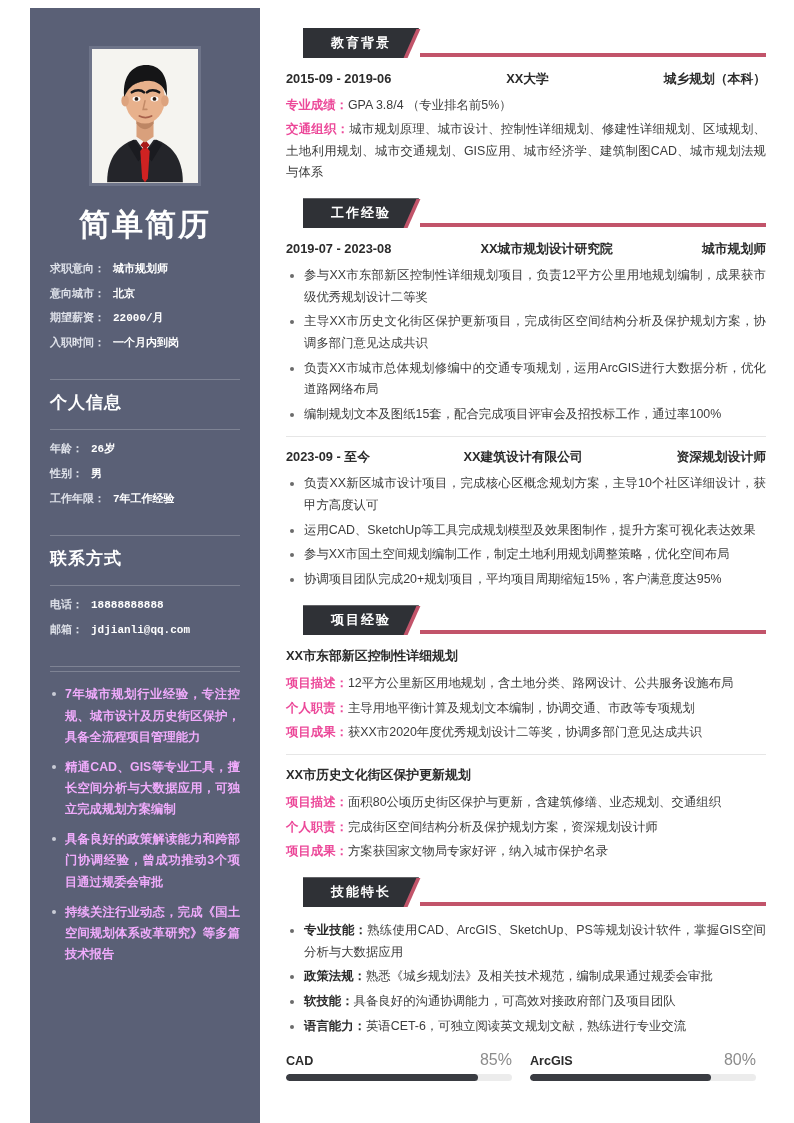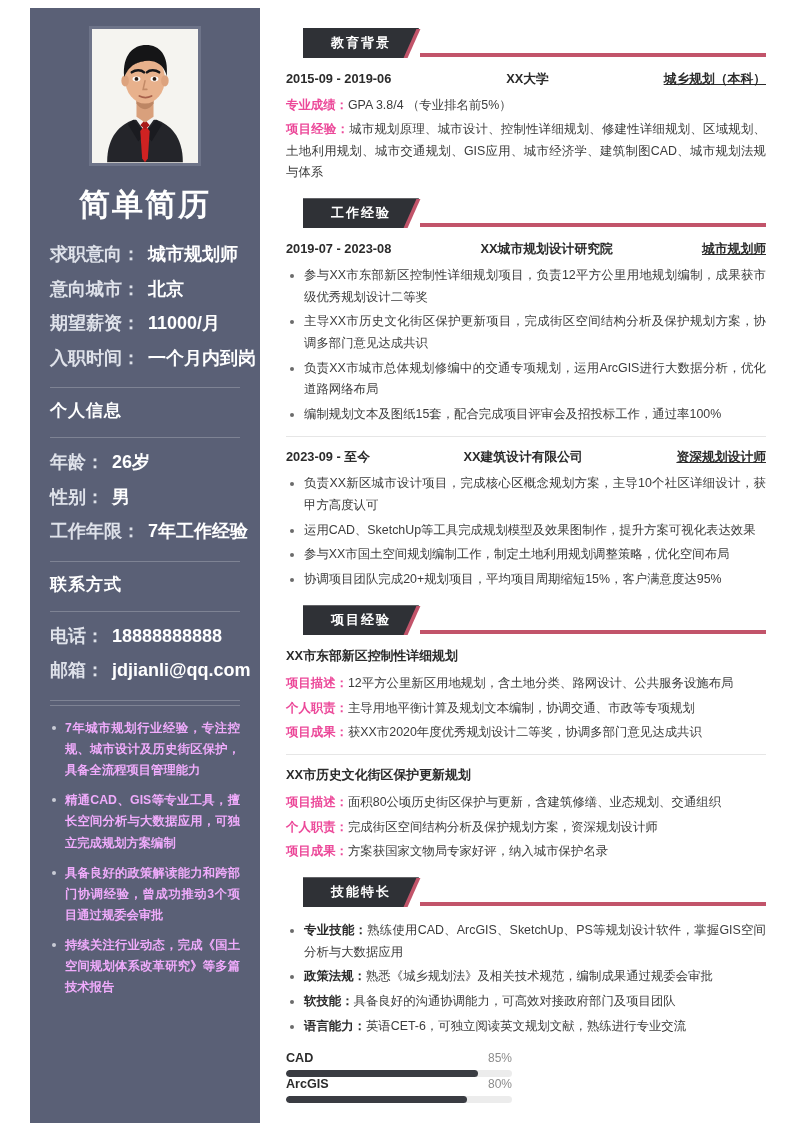--- a/index.html
+++ b/index.html
@@ -17,21 +17,21 @@
     display: flex;
     gap: 0;
   }
 
   
   .sidebar {
     width: 230px;
     flex: 0 0 230px;
     background: #5a6076;
     color: #ffffff;
-    padding: 10px 20px 30px 20px;
+    padding: 30px 20px 30px 20px;
     min-height: 1115px;
   }
   .photo-wrap {
     width: 112px; height: 140px;
     margin: 8px auto 0 auto;
     background: #f4f3ef;
     border: 3px solid #6e7489;
     overflow: hidden;
     position: relative;
   }
@@ -40,39 +40,40 @@
   .resume-title {
     text-align: center;
     font-size: 31px;
     font-weight: bold;
     letter-spacing: 2px;
     margin: 18px 0 16px 0;
     color: #ffffff;
   }
 
   .kv-row {
-    font-size: 18px;
+    font-size: 11px;
     line-height: 1.42;
     margin: 0 0 9px 0;
     display: flex;
     align-items: baseline;
     white-space: nowrap;
+    font-family: Liberation Mono, monospace;
   }
   .kv-row .k {
     font-weight: bold;
     color: #dfe2ea;
     flex: 0 0 auto;
   }
   .kv-row .v {
     font-weight: bold;
     color: #ffffff;
     margin-left: 8px;
   }
 
-  .side-sec { margin-top: 16px; }
+  .side-sec { margin-top: 28px; }
   .side-divider {
     height: 1px;
     background: rgba(255,255,255,0.22);
     margin: 4px 0 0 0;
   }
   .side-head {
     font-size: 17px;
     font-weight: bold;
     color: #ffffff;
     padding: 11px 0 11px 0;
@@ -146,21 +147,21 @@
     display: flex;
     justify-content: space-between;
     align-items: baseline;
     font-size: 12.8px;
     font-weight: bold;
     color: #2b2b2b;
     margin-bottom: 7px;
   }
   .entry-head .e-date { flex: 0 0 auto; }
   .entry-head .e-org  { flex: 1 1 auto; text-align: center; }
-  .entry-head .e-role { flex: 0 0 auto; text-align: right; text-decoration: underline; }
+  .entry-head .e-role { flex: 0 0 auto; text-align: right; }
 
   .line-row {
     font-size: 12.4px;
     line-height: 1.72;
     color: #3c3c3c;
     margin-bottom: 3px;
     text-align: justify;
   }
   .line-row .lbl { font-weight: bold; color: #ec4899; }
 
@@ -194,33 +195,33 @@
   .proj-title {
     font-size: 12.9px;
     font-weight: bold;
     color: #2b2b2b;
     margin-bottom: 8px;
   }
 
   .bars {
     display: flex;
     flex-wrap: wrap;
-    gap: 0 44px;
+    gap: 0 18px;
     margin-top: 14px;
   }
   .bar-cell { flex: 0 0 calc(50% - 14px); }
   .bar-top {
     display: flex;
     justify-content: space-between;
     align-items: baseline;
     font-size: 12.6px;
     margin-bottom: 5px;
   }
   .bar-name { font-weight: bold; color: #2b2b2b; }
-  .bar-pct { color: #8c8c8c; font-size: 12px; }
+  .bar-pct { color: #8c8c8c; font-size: 16px; }
   .bar-track {
     height: 7px;
     border-radius: 4px;
     background: #ececec;
     overflow: hidden;
   }
   .bar-fill {
     height: 100%;
     border-radius: 4px;
     background: #3a3c42;
@@ -279,21 +280,21 @@
       <div class="kv-row">
         <span class="k">求职意向：</span>
         <span class="v">城市规划师</span>
       </div>
       <div class="kv-row">
         <span class="k">意向城市：</span>
         <span class="v">北京</span>
       </div>
       <div class="kv-row">
         <span class="k">期望薪资：</span>
-        <span class="v">11000/月</span>
+        <span class="v">22000/月</span>
       </div>
       <div class="kv-row">
         <span class="k">入职时间：</span>
         <span class="v">一个月内到岗</span>
       </div>
     </div>
 
     <section class="side-sec">
       <div class="side-divider"></div>
       <div class="side-head">个人信息</div>
@@ -355,21 +356,21 @@
       <div class="entry">
         <div class="entry-head">
           <span class="e-date">2015-09 - 2019-06</span>
           <span class="e-org">XX大学</span>
           <span class="e-role">城乡规划（本科）</span>
         </div>
         <div class="line-row">
           <span class="lbl">专业成绩：</span><span>GPA 3.8/4 （专业排名前5%）</span>
         </div>
         <div class="line-row">
-          <span class="lbl">项目经验：</span><span>城市规划原理、城市设计、控制性详细规划、修建性详细规划、区域规划、土地利用规划、城市交通规划、GIS应用、城市经济学、建筑制图CAD、城市规划法规与体系</span>
+          <span class="lbl">交通组织：</span><span>城市规划原理、城市设计、控制性详细规划、修建性详细规划、区域规划、土地利用规划、城市交通规划、GIS应用、城市经济学、建筑制图CAD、城市规划法规与体系</span>
         </div>
       </div>
     </section>
 
     <section class="sec-block">
       <div class="sec-header">
         <div class="sec-tab">工作经验</div>
         <div class="sec-slash" style="left: 124px;"></div>
         <div class="sec-line" style="left: 134px; top: 25px;"></div>
       </div>

